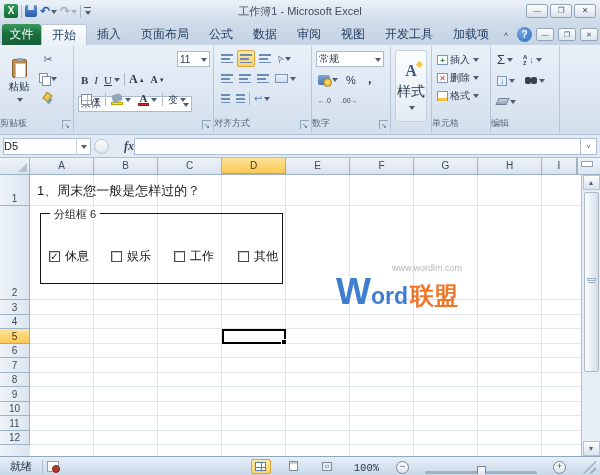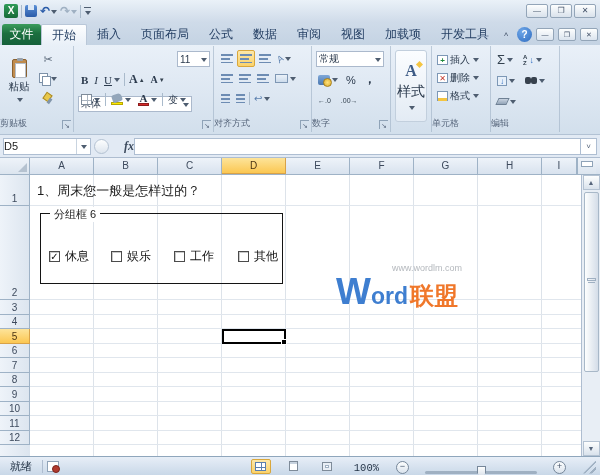--- a/index.html
+++ b/index.html
@@ -206,38 +206,39 @@
       <span class="qat-sep"></span>
       <span class="floppy"></span>
       <span><span class="u-arrow">↶</span><span class="dd"></span></span>
       <span><span class="u-arrow dis">↷</span><span class="dd dis"></span></span>
       <span class="qat-sep"></span>
       <span class="qat-menu">
           <span class="bar"></span>
           <span class="dd"></span>
         </span>
     </div>
+    <div class="win-title">工作簿1 - Microsoft Excel</div>
     <div class="winbtns">
       <span class="wbtn">—</span>
       <span class="wbtn">❐</span>
       <span class="wbtn">✕</span>
     </div>
   </div>
 
   <div class="tabrow">
     <div class="file-tab">文件</div>
     <div class="rtab active">开始</div>
     <div class="rtab">插入</div>
     <div class="rtab">页面布局</div>
     <div class="rtab">公式</div>
     <div class="rtab">数据</div>
     <div class="rtab">审阅</div>
     <div class="rtab">视图</div>
+    <div class="rtab">开发工具</div>
     <div class="rtab">加载项</div>
-    <div class="rtab">开发工具</div>
     <div class="tab-right">
       <span class="collapse-chevron">˄</span>
       <span class="help-btn">?</span>
       <span class="dbtn">—</span>
       <span class="dbtn">❐</span>
       <span class="dbtn">✕</span>
     </div>
   </div>
 
   <div class="ribbon">

